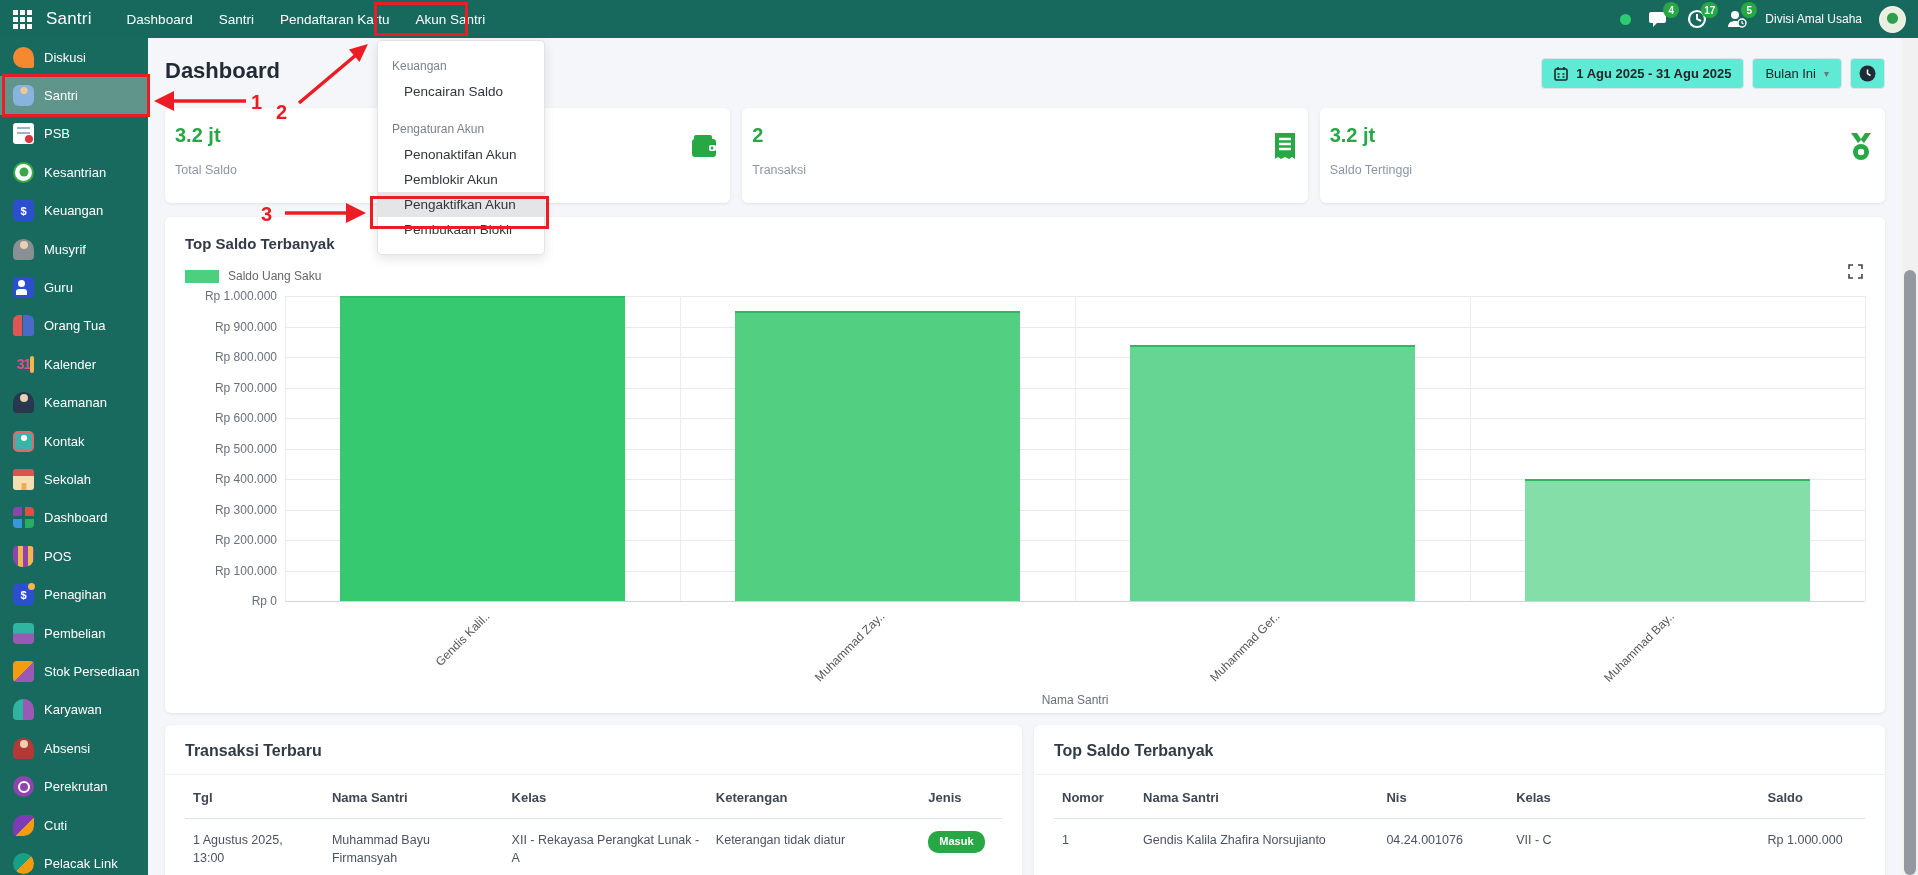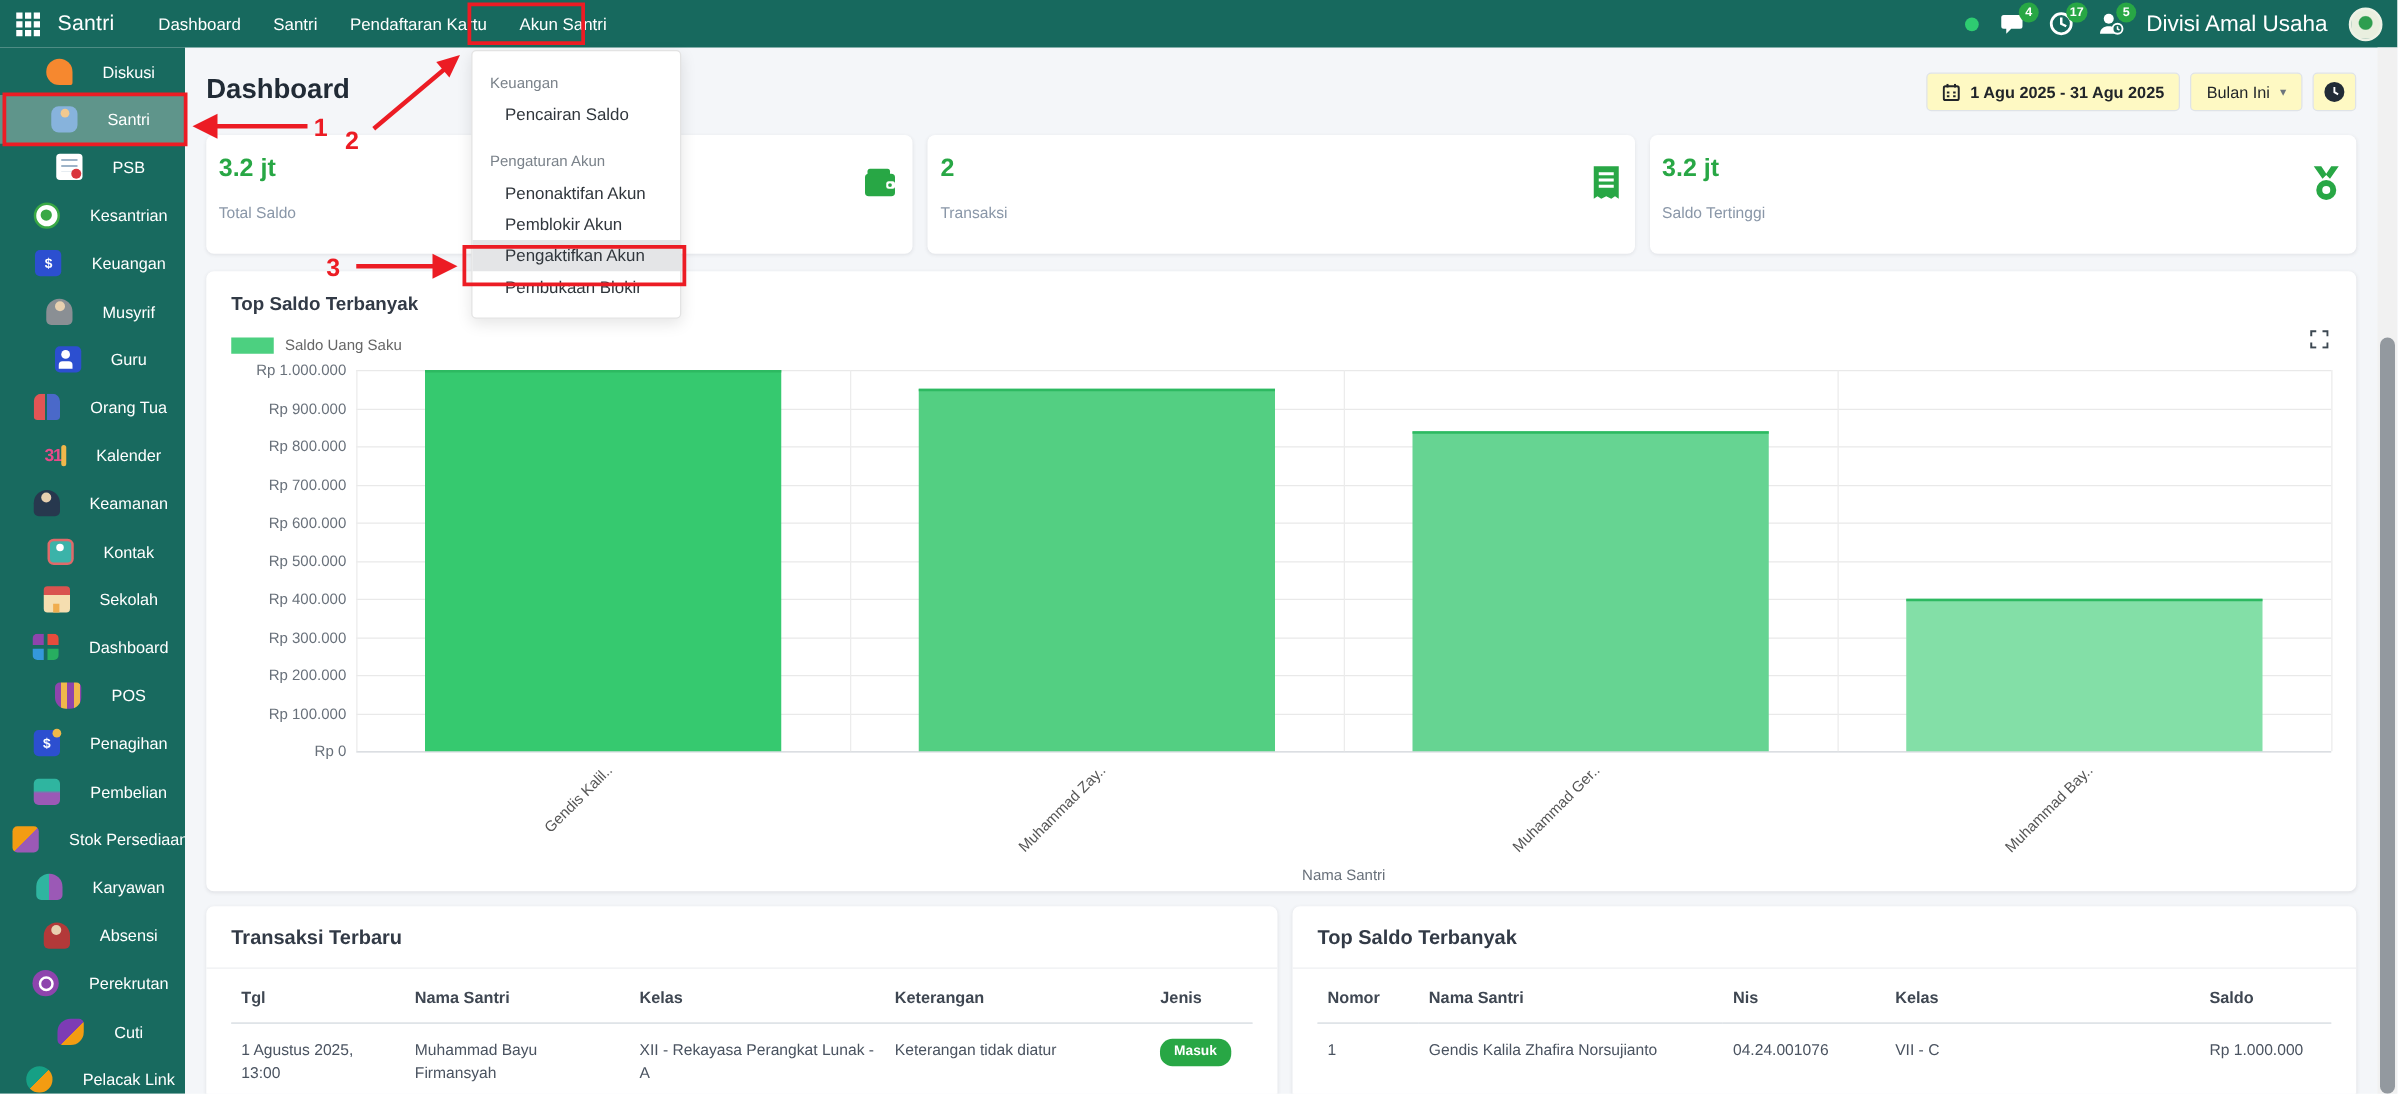--- a/index.html
+++ b/index.html
@@ -14,28 +14,28 @@
   .grid-icon i{width:5px;height:5px;background:#fff;display:block;}
   .brand{font-size:17px;font-weight:400;margin-right:22px;letter-spacing:.2px;}
   .nav-item{font-size:13.5px;height:38px;display:flex;align-items:center;padding:0 13px;cursor:pointer;white-space:nowrap;}
   .nav-right{margin-left:auto;display:flex;align-items:center;gap:17px;padding-right:12px;}
   .status-dot{width:11px;height:11px;border-radius:50%;background:#2ecc71;}
   .nav-ico{position:relative;width:22px;height:20px;cursor:pointer;}
   .nav-ico svg{display:block;}
   .nbadge{position:absolute;top:-7px;right:-9px;background:#28a745;color:#fff;font-size:10px;
           min-width:16px;height:16px;border-radius:9px;display:flex;align-items:center;justify-content:center;
           padding:0 3px;font-weight:700;}
-  .user-name{font-size:18px;text-align:right;}
+  .user-name{font-size:12px;text-align:right;}
   .avatar{width:27px;height:27px;border-radius:50%;cursor:pointer;border:2px solid #eef2e6;
           background:radial-gradient(circle at 50% 45%, #2e9e4f 0 5px, #e9efdf 6px);}
 
   
   .sidebar{position:absolute;top:38px;left:0;width:148px;bottom:0;background:#186a5f;z-index:40;overflow:hidden;}
-  .side-item{height:38.4px;display:flex;align-items:center;gap:24px;padding-left:13px;color:#fff;
-             font-size:13px;cursor:pointer;justify-content:center;}
+  .side-item{height:38.4px;display:flex;align-items:center;gap:10px;padding-left:13px;color:#fff;
+             font-size:13px;cursor:pointer;}
   .side-item.active{background:#5f958b;}
   .side-label{white-space:nowrap;}
   .ic{width:21px;height:21px;border-radius:4px;position:relative;flex:none;display:inline-block;}
   .ic em{position:absolute;inset:0;display:flex;align-items:center;justify-content:center;
          color:#fff;font-size:11px;font-weight:700;font-style:normal;}
   .ic-chat-blob{background:#f6882f;border-radius:50% 50% 10% 50%;}
   .ic-student{background:#87b3dc;border-radius:6px;}
   .ic-student:before{content:"";position:absolute;top:2px;left:50%;transform:translateX(-50%);
      width:7px;height:7px;border-radius:50%;background:#f2c98f;}
   .ic-document{background:#fff;border-radius:3px;}
@@ -78,21 +78,21 @@
   .ic-recruitment:before{content:"";position:absolute;left:50%;top:50%;transform:translate(-50%,-50%);
      width:8px;height:8px;border:2px solid #fff;border-radius:50%;}
   .ic-leave{background:linear-gradient(135deg,#7d3cb5 55%,#f39c12 55%);border-radius:50% 4px 50% 4px;}
   .ic-link{background:linear-gradient(135deg,#16a085 50%,#f39c12 50%);border-radius:50%;}
 
   
   .main{position:absolute;left:148px;top:38px;right:16px;bottom:0;padding:20px 17px 0 17px;}
   .page-head{display:flex;align-items:flex-start;justify-content:space-between;height:34px;margin-bottom:16px;}
   .page-title{font-size:22px;font-weight:700;color:#212b36;}
   .toolbar{display:flex;gap:8px;}
-  .btn{background:#fef9c3;border:1px solid #dfe3e8;border-radius:4px;height:31px;display:flex;align-items:center;
+  .btn{background:#5eead4;border:1px solid #dfe3e8;border-radius:4px;height:31px;display:flex;align-items:center;
        gap:8px;padding:0 12px;font-size:13px;color:#212529;cursor:pointer;white-space:nowrap;}
   .btn.date-btn{font-weight:700;}
   .caret{font-size:10px;color:#6c757d;}
   .btn.icon-btn{padding:0 8px;}
 
   .stats{display:flex;gap:12px;}
   .stat-card{flex:1;background:#fff;border-radius:6px;box-shadow:0 1px 3px rgba(63,63,68,.1);
              padding:16px 10px;height:95px;display:flex;justify-content:space-between;}
   .stat-value{font-size:20px;font-weight:700;color:#28a745;}
   .stat-label{font-size:12.5px;color:#8a97a8;margin-top:16px;}

